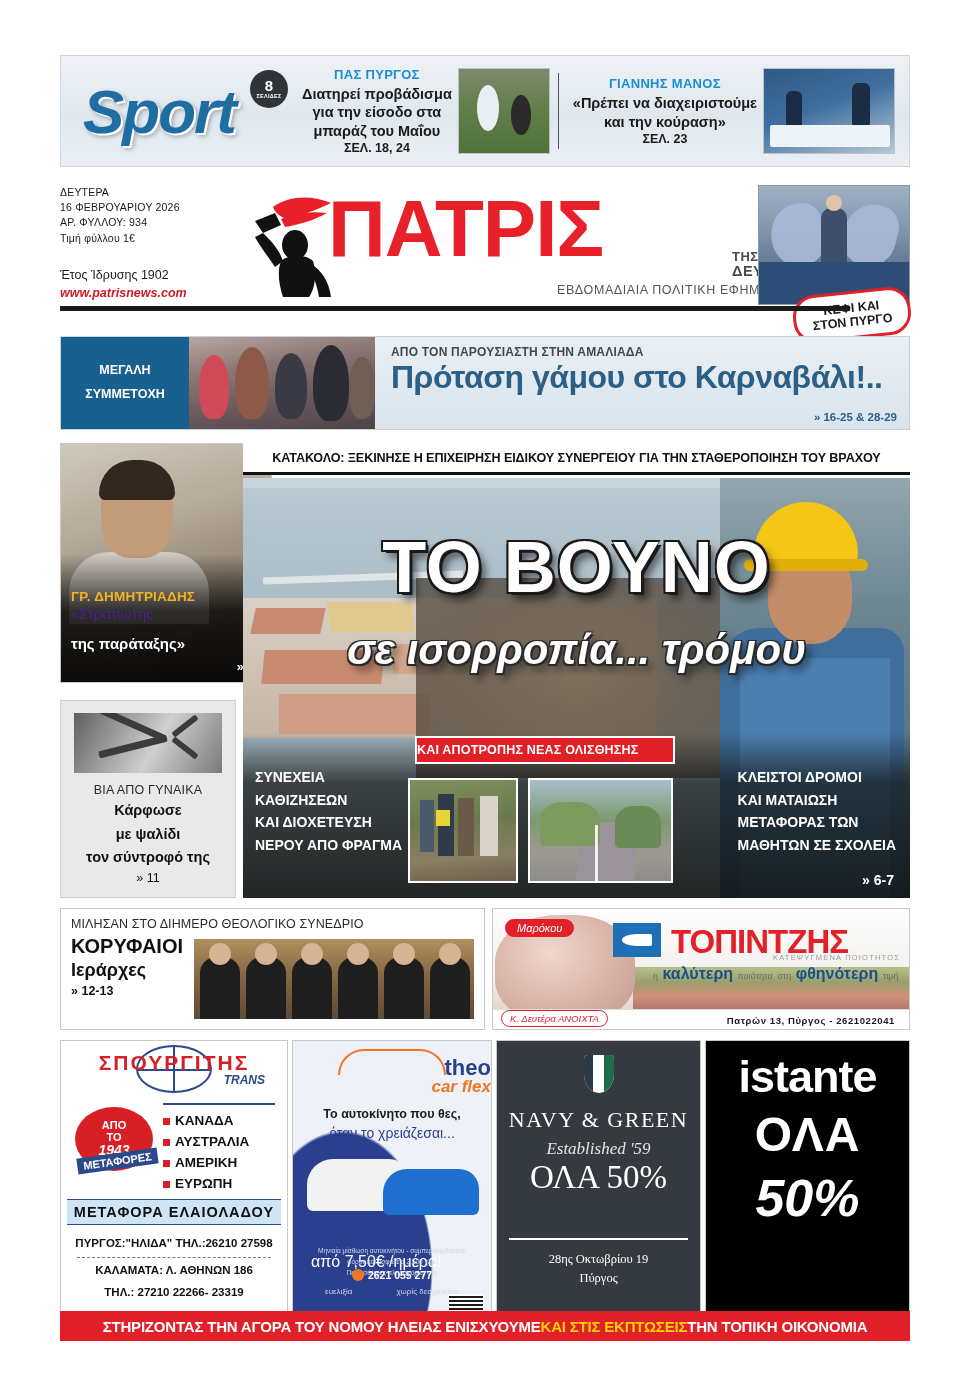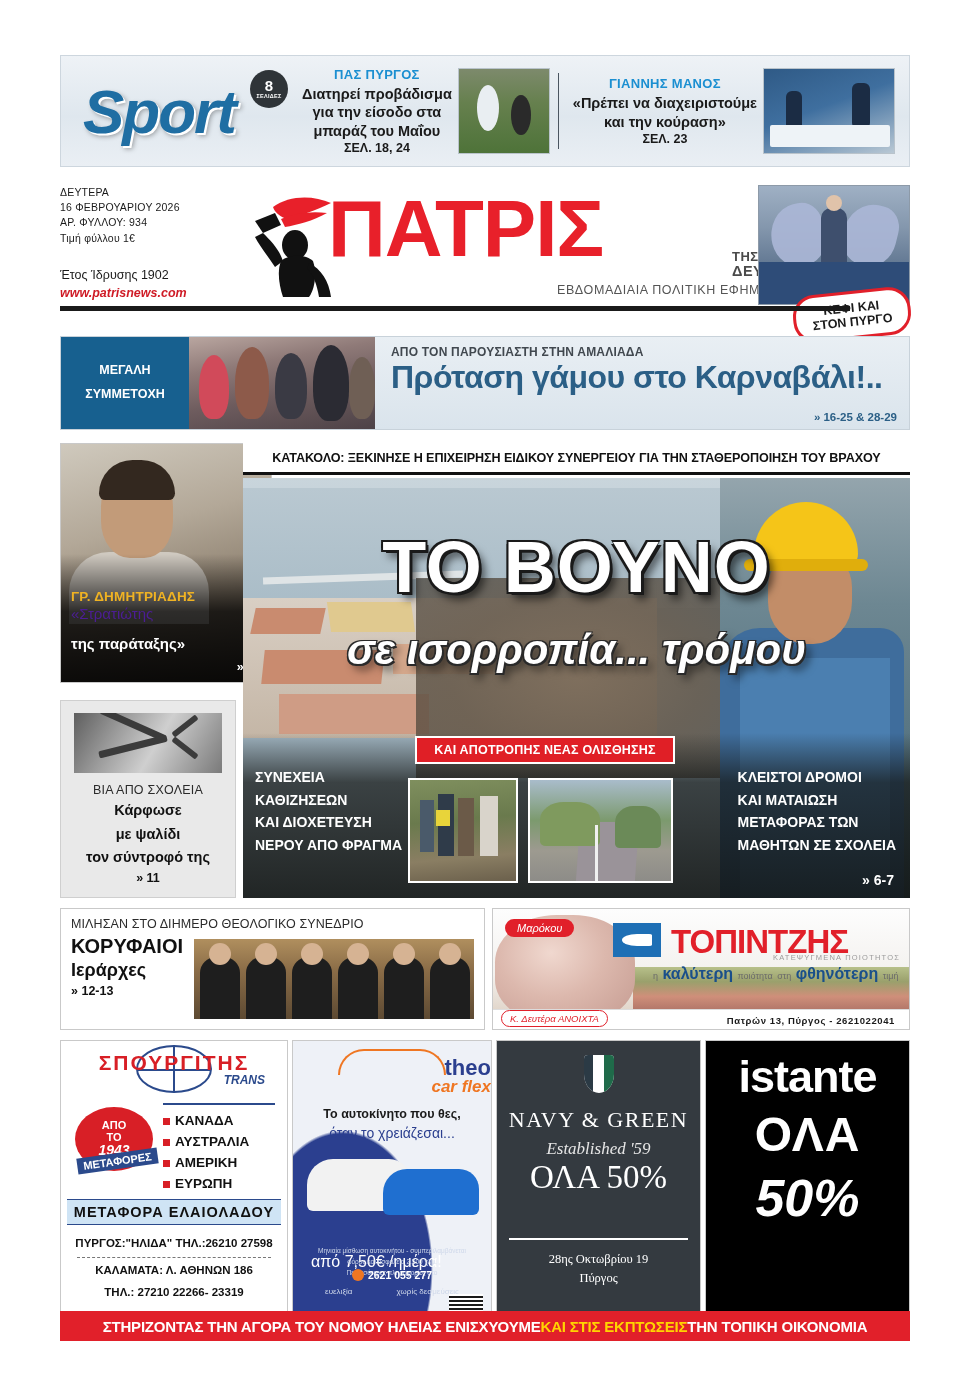--- a/index.html
+++ b/index.html
@@ -115,21 +115,21 @@
   .dim-q2 { position:absolute; left:10px; bottom:30px; font-size:15px; font-weight:bold; color:#fff;}
   .dim-pg { position:absolute; right:10px; bottom:8px; font-size:12.5px; font-weight:bold; color:#fff;}
 
   .card-via { position:absolute; left:60px; top:700px; width:176px; height:198px;
      background:#e9e9e9; border:1px solid #cfcfcf; padding:12px 10px; text-align:center;}
   .via-photo { width:148px; height:60px; margin:0 auto; position:relative; overflow:hidden;
      background:linear-gradient(120deg,#5e5e5e 0%, #9d9d9d 30%, #cfcfcf 55%, #7a7a7a 100%); }
   .sciss { position:absolute; background:#3b3b3b; border-radius:2px;}
   .via-k { font-size:12.5px; color:#2b2b2b; margin-top:10px; letter-spacing:.2px;}
   .via-l { font-size:14.5px; font-weight:bold; color:#111; line-height:1.35; margin-top:4px;}
-  .via-pg { font-size:12.5px; font-weight:bold; color:#111; margin-top:3px;}
+  .via-pg { font-size:12.5px; font-weight:normal; color:#111; margin-top:3px;}
 
   
   .main-kicker { position:absolute; left:243px; top:443px; width:667px; height:32px;
      background:#fff; border-bottom:3px solid #111; display:flex; align-items:center; justify-content:center; }
   .main-kicker span { font-size:12.6px; font-weight:bold; color:#111; letter-spacing:-.1px;}
 
   .main-photo { position:absolute; left:243px; top:478px; width:667px; height:420px; overflow:hidden;
      background:#9fb3bf; }
   .mp-sky { position:absolute; left:0; top:0; width:100%; height:130px; background:linear-gradient(180deg,#c9d5dc 0%, #b8c8d2 100%); }
   .mp-sea { position:absolute; left:0; top:10px; width:78%; height:120px; background:linear-gradient(180deg,#b9c8d1 0%, #a9bcc7 100%); }
@@ -149,21 +149,21 @@
      background:linear-gradient(180deg, rgba(20,22,20,0) 0%, rgba(20,22,20,.72) 30%, rgba(16,18,16,.88) 100%); }
 
   .mp-title { position:absolute; left:0; right:0; top:48px; text-align:center;
      font-size:72px; font-weight:bold; color:#fff; letter-spacing:1px;
      text-shadow: 3px 3px 0 #1a1a1a, -2px -2px 0 #1a1a1a, 2px -2px 0 #1a1a1a, -2px 2px 0 #1a1a1a, 6px 7px 9px rgba(0,0,0,.6); }
   .mp-sub { position:absolute; left:0; right:0; top:148px; text-align:center;
      font-size:42px; font-weight:bold; font-style:italic; color:#fff; letter-spacing:0px;
      text-shadow: 2px 2px 0 #2a2a2a, -1.5px -1.5px 0 #2a2a2a, 1.5px -1.5px 0 #2a2a2a, -1.5px 1.5px 0 #2a2a2a, 5px 6px 8px rgba(0,0,0,.6); }
 
   .red-strip { position:absolute; left:172px; top:258px; width:260px; height:28px; background:#e01f26;
-     border:2px solid #fff; display:flex; align-items:center; justify-content:center; }
+     border:2px solid #fff; display:flex; align-items:center; justify-content:flex-start; }
   .red-strip span { color:#fff; font-size:12.5px; font-weight:bold; letter-spacing:.2px;}
 
   .mp-left-txt { position:absolute; left:12px; top:288px; color:#fff; font-size:14px; font-weight:bold; line-height:1.62; }
   .mp-right-txt { position:absolute; right:14px; top:288px; color:#fff; font-size:14px; font-weight:bold; line-height:1.62; text-align:left;}
   .mp-pg { position:absolute; right:16px; bottom:10px; color:#fff; font-size:14px; font-weight:bold;}
 
   .thumb { position:absolute; border:2px solid #fff; overflow:hidden; }
   .thumb.t1 { left:165px; top:300px; width:110px; height:105px;
      background:linear-gradient(175deg,#7f8f5e 0%, #6a7a4d 40%, #8a7e63 75%, #6b604c 100%); }
   .thumb.t2 { left:285px; top:300px; width:145px; height:105px;
@@ -390,21 +390,21 @@
     <div class="dim-pg">» 15</div>
   </div>
 
   <div class="card-via">
     <div class="via-photo">
       <div class="sciss" style="left:24px;top:8px;width:70px;height:7px;transform:rotate(24deg);"></div>
       <div class="sciss" style="left:24px;top:30px;width:70px;height:7px;transform:rotate(-14deg);"></div>
       <div class="sciss" style="left:96px;top:10px;width:30px;height:6px;transform:rotate(-38deg);"></div>
       <div class="sciss" style="left:96px;top:32px;width:30px;height:6px;transform:rotate(38deg);"></div>
     </div>
-    <div class="via-k">ΒΙΑ ΑΠΟ ΣΧΟΛΕΙΑ</div>
+    <div class="via-k">ΒΙΑ ΑΠΟ ΓΥΝΑΙΚΑ</div>
     <div class="via-l">Κάρφωσε</div>
     <div class="via-l">με ψαλίδι</div>
     <div class="via-l">τον σύντροφό της</div>
     <div class="via-pg">» 11</div>
   </div>
 
   <div class="main-kicker">
     <span>ΚΑΤΑΚΟΛΟ: ΞΕΚΙΝΗΣΕ Η ΕΠΙΧΕΙΡΗΣΗ ΕΙΔΙΚΟΥ ΣΥΝΕΡΓΕΙΟΥ ΓΙΑ ΤΗΝ ΣΤΑΘΕΡΟΠΟΙΗΣΗ ΤΟΥ ΒΡΑΧΟΥ</span>
   </div>
 

